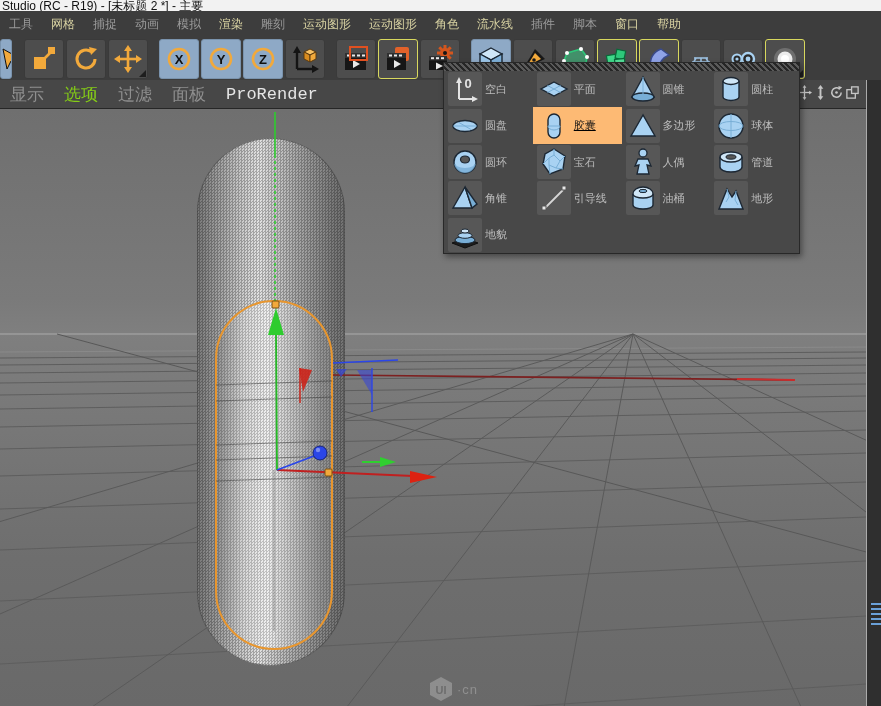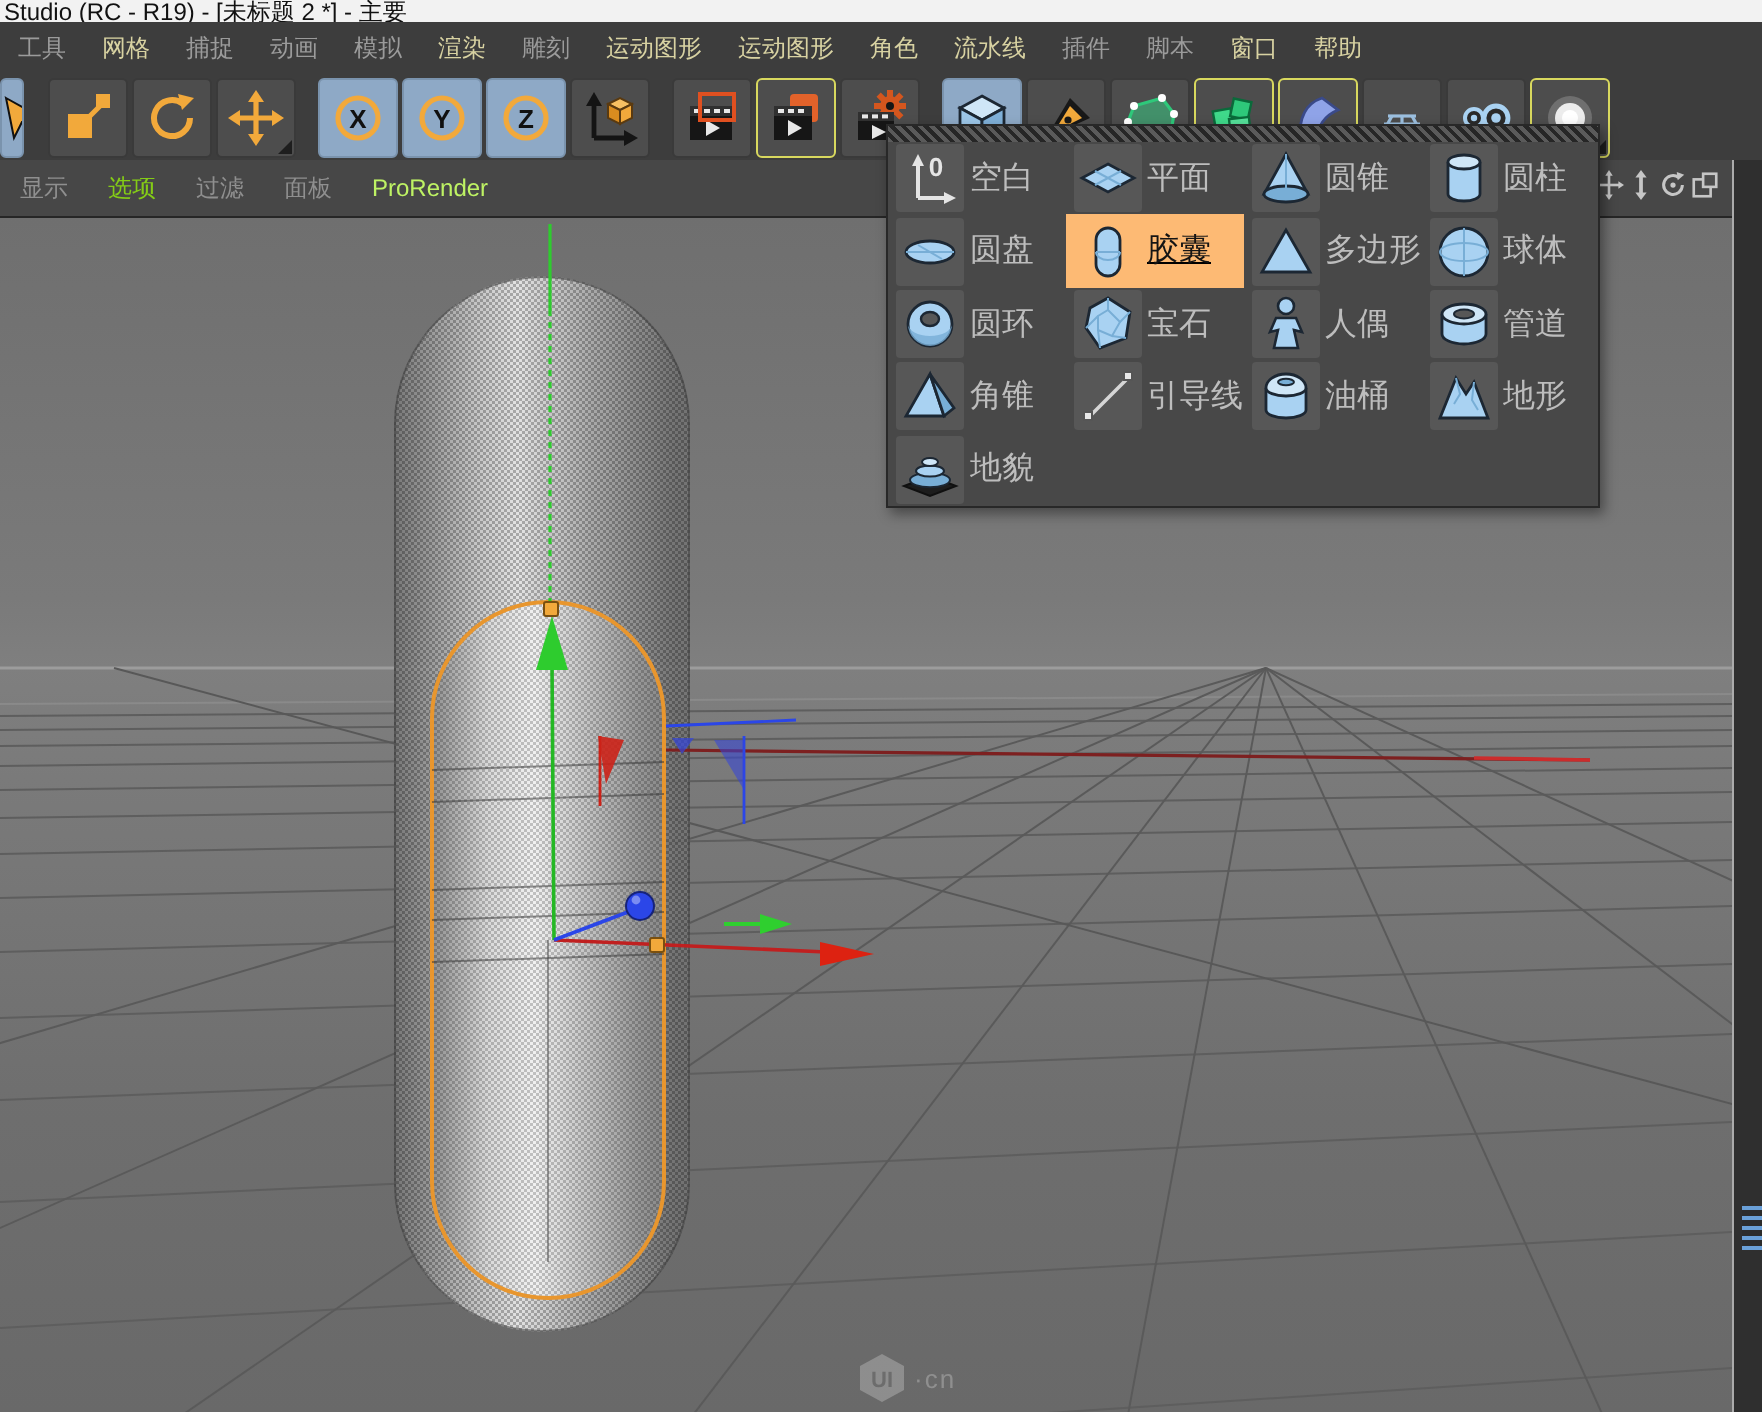--- a/index.html
+++ b/index.html
@@ -22,22 +22,22 @@
   .tile.activeblue{background:#8ea9c6;border-color:#7a93ad;}
   .tile.yellow{border:1px solid #d8d85e;}
   .tile.partial{width:12px;overflow:hidden;justify-content:flex-start;margin-right:3px;}
   .tile.flyout::after{content:"";position:absolute;right:1px;bottom:1px;border-style:solid;
         border-width:0 0 7px 7px;border-color:transparent transparent #1e1e1e transparent;}
   .tile .icon{width:28px;height:28px;display:block;}
   .tile .icon svg{width:28px;height:28px;display:block;}
   
   .viewbar{position:absolute;left:0;top:80px;width:881px;height:29px;background:#474747;
            display:flex;align-items:center;border-bottom:1px solid #262626;box-sizing:border-box;}
-  .vitem{font-size:12px;padding:0 10px;}
-  .vitem.dim{color:#8f8f8f;} .vitem.sel{color:#84cc16;} .vitem.accent{color:#bef264;}
+  .vitem{font-size:17px;padding:0 10px;font-family:Liberation Mono, monospace;}
+  .vitem.dim{color:#8f8f8f;} .vitem.sel{color:#84cc16;} .vitem.accent{color:#e5e5e5;}
   .vcontrols{position:absolute;right:22px;top:3px;display:flex;}
   .vctrl{width:16px;height:22px;margin-left:0;background:none;border:none;padding:0 0 0 2px;}
   .vctrl svg{width:15px;height:15px;}
   
   .viewport{position:absolute;left:0;top:109px;width:866px;height:597px;overflow:hidden;
             background:linear-gradient(#6f6f6f 0px,#7a7a7a 190px,#7f7f7f 224px,#7a7a7a 280px,#6e6e6e 450px,#696969 597px);}
   .gridsvg,.gizmosvg{position:absolute;left:0;top:0;}
   .capsule-ghost{position:absolute;left:197px;top:29px;width:148px;height:528px;border-radius:74px;
      background-image:repeating-conic-gradient(rgba(42,42,42,.30) 0 25%, rgba(255,255,255,.06) 0 50%),
        linear-gradient(90deg,rgba(112,112,112,.85),rgba(205,205,205,.88) 28%,rgba(236,236,236,.9) 42%,rgba(170,170,170,.85) 68%,rgba(105,105,105,.85) 96%);
@@ -58,21 +58,21 @@
   .popup{position:absolute;left:443px;top:62px;width:357px;height:192px;background:#484848;
          border:1px solid #282828;box-sizing:border-box;z-index:10;box-shadow:2px 3px 6px rgba(0,0,0,.4);
          display:flex;flex-direction:column;}
   .popup-grip{height:9px;background:repeating-linear-gradient(45deg,#5a5a5a 0 2px,#262626 2px 4px);}
   .popup-body{flex:1;display:flex;}
   .pcol{width:89px;display:flex;flex-direction:column;}
   .pcell{height:36.4px;display:flex;align-items:center;cursor:default;}
   .ptile{width:34px;height:34px;margin:1px 3px 1px 4px;background:#575757;border-radius:2px;
          display:flex;align-items:center;justify-content:center;flex:none;}
   .ptile svg{width:30px;height:30px;}
-  .plabel{font-size:16px;color:#bdbdbd;white-space:nowrap;}
+  .plabel{font-size:11px;color:#bdbdbd;white-space:nowrap;}
   .pcell.selected{background:#fdba74;text-decoration:underline;}
   .pcell.selected .ptile{background:transparent;}
   .pcell.selected .plabel{color:#141414;}
 </style>
 </head>
 <body>
 
 <div class="titlebar">Studio (RC - R19) - [未标题 2 *] - 主要</div>
 
 <div class="menubar" id="menubar">

